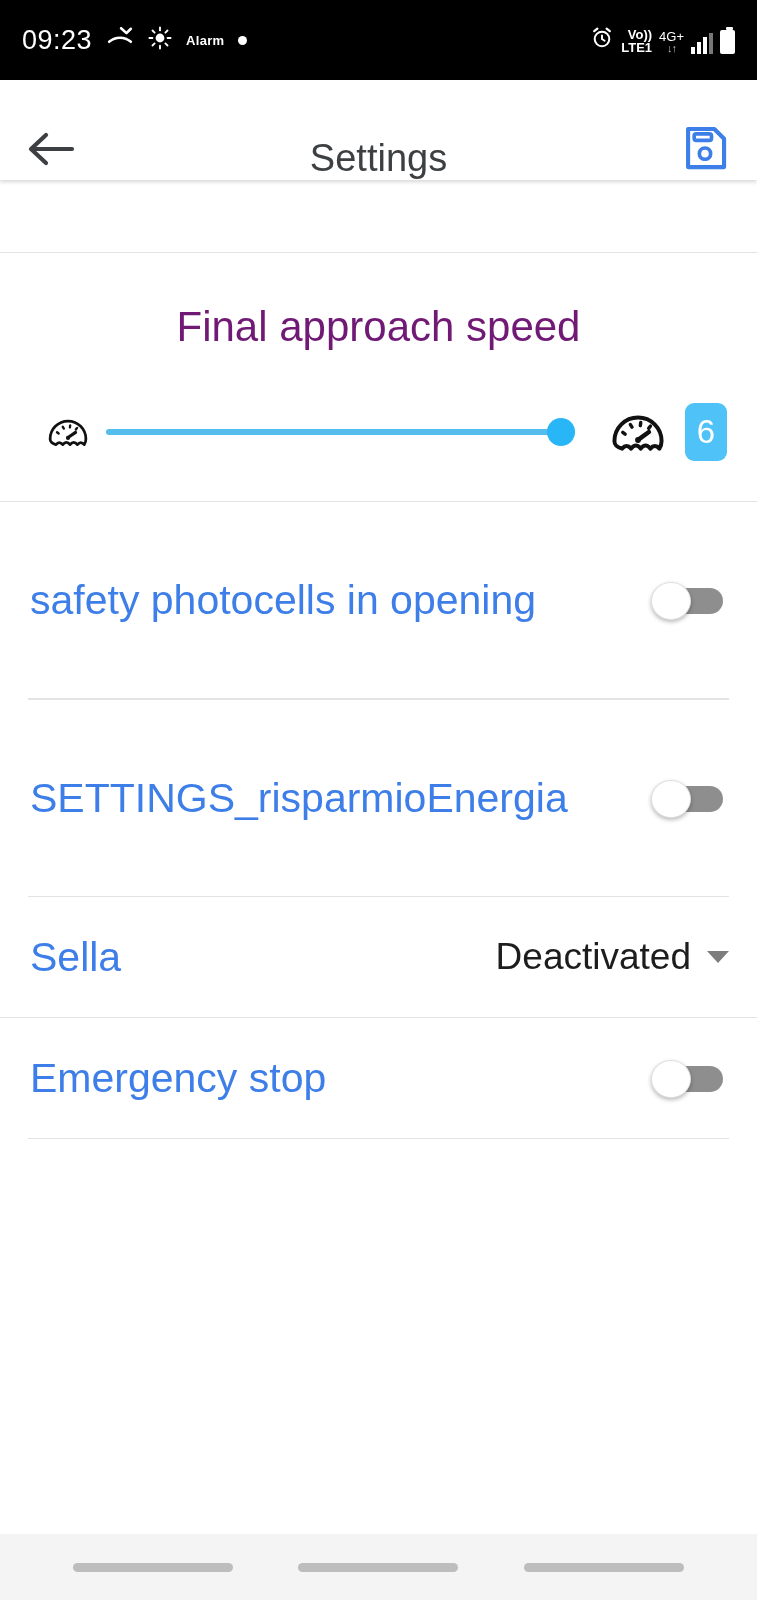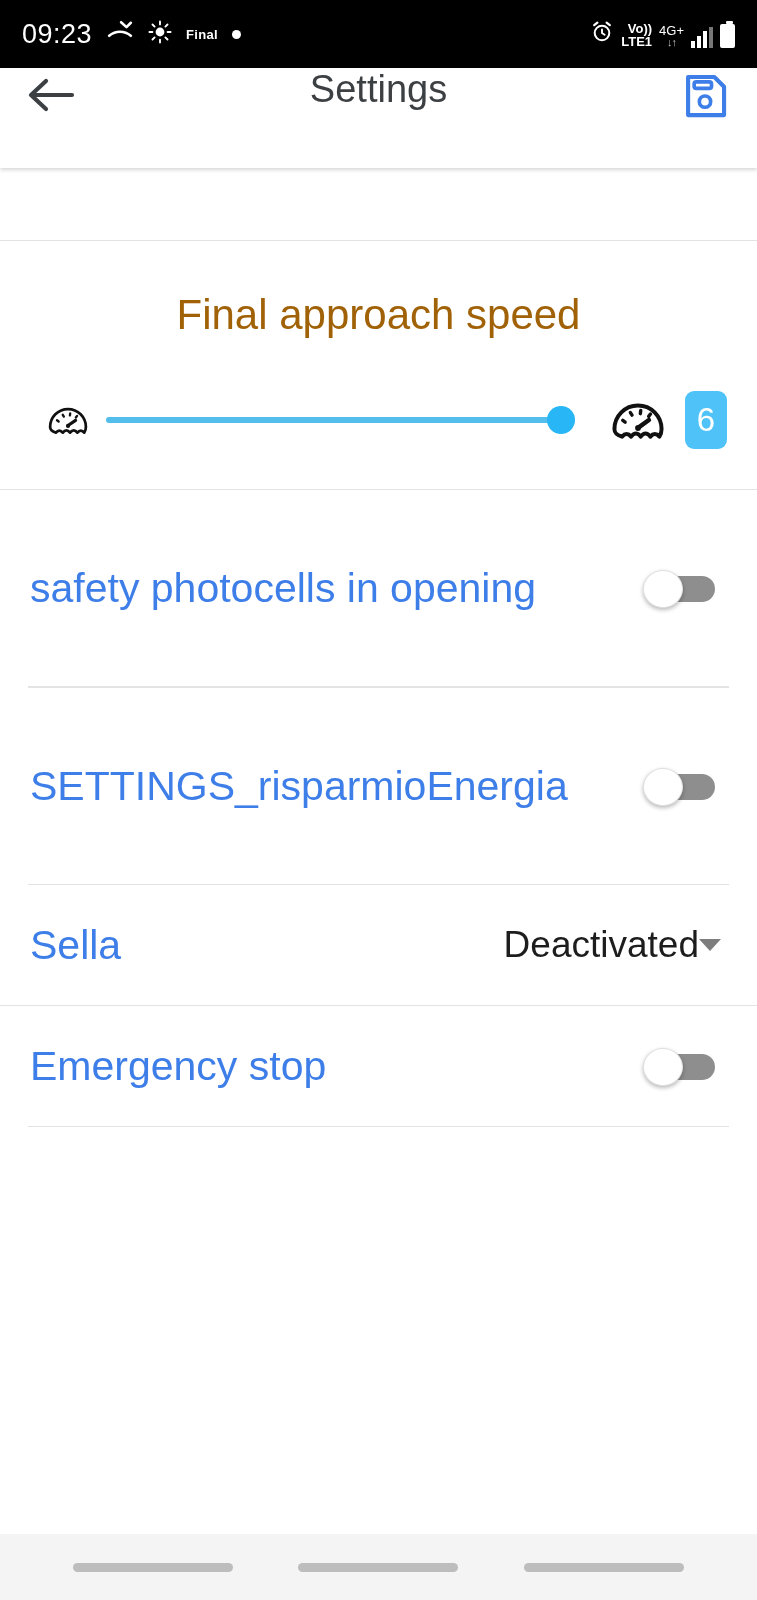--- a/index.html
+++ b/index.html
@@ -6,21 +6,21 @@
   html, body {
     width: 757px; height: 1600px;
     background: #ffffff;
     font-family: "Liberation Sans", sans-serif;
     overflow: hidden;
   }
   .screen { width: 757px; height: 1600px; position: relative; display: flex; flex-direction: column; background:#fff; }
 
   
   .statusbar {
-    height: 68px; background: #000; color: #fff;
+    height: 80px; background: #000; color: #fff;
     display: flex; align-items: center; flex-shrink: 0;
     padding: 0 22px;
   }
   .sb-left { display: flex; align-items: center; gap: 14px; }
   .sb-clock { font-size: 27px; letter-spacing: .5px; font-weight: 400; }
   .sb-right { margin-left: auto; display: flex; align-items: flex-end; gap: 7px; }
   .sb-carrier { font-size: 13px; font-weight: 700; letter-spacing: .3px; }
   .sb-dot { width: 9px; height: 9px; border-radius: 50%; background: #fff; display:inline-block; }
   .volte { display: flex; flex-direction: column; line-height: 1.02; font-size: 13px; font-weight: 700; text-align: right; }
   .net { display: flex; flex-direction: column; line-height: 1.02; align-items: center; }
@@ -31,21 +31,21 @@
   .bars i:nth-child(1){ height: 7px; }
   .bars i:nth-child(2){ height: 12px; }
   .bars i:nth-child(3){ height: 17px; }
   .bars i:nth-child(4){ height: 21px; background:#777; }
   .batt { width: 15px; height: 24px; border: 2px solid #fff; border-radius: 2px; position: relative; background:#fff; }
   .batt::before { content:""; position:absolute; top:-5px; left:4px; width:7px; height:3px; background:#fff; border-radius:1px; }
 
   
   .appbar {
     height: 100px; background: #fff; flex-shrink: 0;
-    display: flex; align-items: flex-start; padding: 0 22px;
+    display: flex; align-items: flex-end; padding: 0 22px;
     box-shadow: 0 2px 4px rgba(0,0,0,.16);
     position: relative; z-index: 5;
   }
   .appbar-title {
     position:absolute; left:0; right:0; text-align:center;
     font-size: 38px; color: #3c4043; font-weight: 400; pointer-events:none;
   }
   .back-btn { width: 58px; height: 58px; display:flex; align-items:center; justify-content:center; }
   .save-btn { margin-left:auto; width: 60px; height: 60px; display:flex; align-items:center; justify-content:center; }
 
@@ -55,61 +55,61 @@
   .divider.inset { margin: 0 28px; }
 
   .cut-row { height: 72px; position: relative; overflow: hidden; }
   .cut-text {
     position:absolute; left:0; right:0; text-align:center;
     color:#3c4043; font-size: 30px; top: -30px;
   }
 
   .slider-section { padding: 34px 0 40px; }
   .slider-title {
-    text-align: center; color: #a16207; font-size: 42px;
+    text-align: center; color: #701a75; font-size: 42px;
     font-weight: 400; padding: 16px 0 0;
   }
   .slider-row { display: flex; align-items: center; padding: 52px 30px 0 46px; gap: 0; }
   .ico-slow { width: 44px; height: 44px; flex-shrink:0; }
   .ico-fast { width: 58px; height: 58px; flex-shrink:0; margin-left: 16px; }
   .track-wrap { flex: 1; height: 40px; position: relative; display:flex; align-items:center; margin: 0 18px 0 16px; }
   .track { width: 100%; height: 6px; background: #53bdeb; border-radius: 3px; }
   .thumb {
     position: absolute; right: 0; width: 28px; height: 28px; border-radius: 50%;
     background: #29b6f6;
   }
   .badge {
     width: 42px; height: 58px; border-radius: 9px; background: #4fc3f7;
     color: #fff; font-size: 33px; display: flex; align-items: center; justify-content: center;
     margin-left: 18px; flex-shrink: 0;
   }
 
   
   .row {
     display: flex; align-items: center; min-height: 120px;
-    padding: 26px 36px 26px 30px;
+    padding: 26px 28px 26px 30px;
   }
   .row-label {
     color: #3d7ee8; font-size: 41px; line-height: 1.18; font-weight: 400;
     flex: 1; padding-right: 24px; word-break: break-word;
   }
   .row.two-line { min-height: 196px; }
 
   
   .toggle { width: 78px; height: 36px; position: relative; flex-shrink: 0; }
   .toggle .trk { position:absolute; top: 6px; left: 6px; width: 66px; height: 26px; border-radius: 13px; }
   .toggle .knb { position:absolute; top: 0; width: 40px; height: 38px; border-radius: 50%; }
   .toggle.off .trk { background: #8e8e8e; }
   .toggle.off .knb { left: 0; background: #fff; border: 1px solid #e0e0e0;
       box-shadow: 0 2px 4px rgba(0,0,0,.28); }
   .toggle.on .trk { background: #a9c4f7; }
   .toggle.on .knb { right: 0; background: #3b6fe0; box-shadow: 0 2px 5px rgba(0,0,0,.3); }
 
   
-  .dropdown { display:flex; align-items:center; flex-shrink:0; }
+  .dropdown { display:flex; align-items:center; gap: 16px; flex-shrink:0; }
   .dd-value { color: #1d1d1d; font-size: 37px; }
   .dd-caret { width: 0; height: 0; border-left: 11px solid transparent; border-right: 11px solid transparent;
               border-top: 12px solid #7d7d7d; }
 
   
   .navbar {
     height: 66px; background: #f4f4f4; flex-shrink: 0;
     display: flex; align-items: center; justify-content: space-around;
     padding: 0 40px;
   }
@@ -130,21 +130,21 @@
         </svg>
       </span>
       <span>
         <svg width="24" height="24" viewBox="0 0 24 24">
           <circle cx="12" cy="12" r="4.4" fill="#fff"></circle>
           <g stroke="#fff" stroke-width="1.9" stroke-linecap="round">
             <path d="M12 1.4v3M12 19.6v3M1.4 12h3M19.6 12h3M4.5 4.5l2.1 2.1M17.4 17.4l2.1 2.1M19.5 4.5l-2.1 2.1M6.6 17.4l-2.1 2.1"></path>
           </g>
         </svg>
       </span>
-      <span class="sb-carrier">Final</span>
+      <span class="sb-carrier">Alarm</span>
       <span class="sb-dot"></span>
     </div>
     <div class="sb-right">
       <span>
         <svg width="24" height="24" viewBox="0 0 24 24">
           <circle cx="12" cy="13" r="7.3" fill="none" stroke="#fff" stroke-width="2"></circle>
           <path d="M12 9.5V13l2.6 1.7" stroke="#fff" stroke-width="1.9" stroke-linecap="round" fill="none"></path>
           <path d="M4.2 5.2l3.2-2.6M19.8 5.2l-3.2-2.6" stroke="#fff" stroke-width="2.2" stroke-linecap="round"></path>
         </svg>
       </span>

